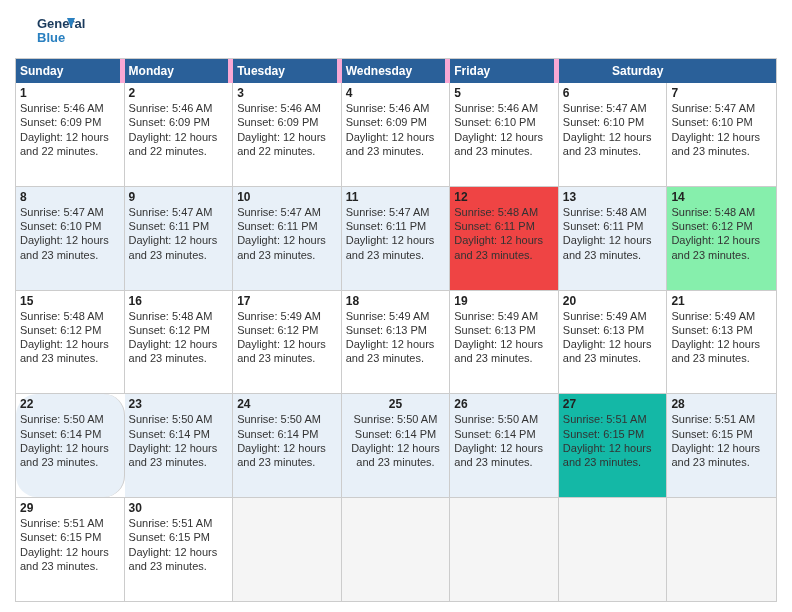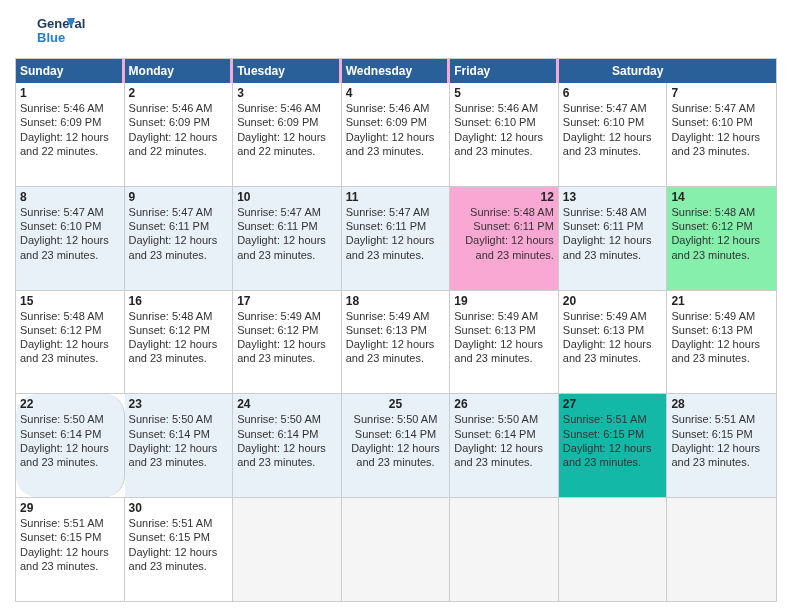--- a/index.html
+++ b/index.html
@@ -54,21 +54,21 @@
       display: grid;
       grid-template-columns: repeat(7, 1fr);
       background: #2a6099;
     }
     .cal-header-cell {
       color: #fff;
       font-size: 12px;
       font-weight: bold;
       padding: 5px 4px;
       text-align: left;
-      border-right: 3px solid #f9a8d4;
+      border-right: 5px solid #f9a8d4;
     }
     .cal-header-cell:last-child { border-right: none; text-align: right; }
     .cal-body {
       flex: 1;
       display: flex;
       flex-direction: column;
     }
     .cal-row {
       display: grid;
       grid-template-columns: repeat(7, 1fr);
@@ -169,21 +169,21 @@
           <span class="cell-text">Sunrise: 5:47 AM<br>Sunset: 6:11 PM<br>Daylight: 12 hours and 23 minutes.</span>
         </div>
           <div class="cal-cell alt-row" style="background: rgb(232, 240, 248);">
           <span class="day-num">10</span>
           <span class="cell-text">Sunrise: 5:47 AM<br>Sunset: 6:11 PM<br>Daylight: 12 hours and 23 minutes.</span>
         </div>
           <div class="cal-cell alt-row" style="background: rgb(232, 240, 248);">
           <span class="day-num">11</span>
           <span class="cell-text">Sunrise: 5:47 AM<br>Sunset: 6:11 PM<br>Daylight: 12 hours and 23 minutes.</span>
         </div>
-          <div class="cal-cell alt-row" style="background: #f9a8d4; text-align: right;">
+          <div class="cal-cell alt-row" style="background: #ef4444;">
           <span class="day-num">12</span>
           <span class="cell-text">Sunrise: 5:48 AM<br>Sunset: 6:11 PM<br>Daylight: 12 hours and 23 minutes.</span>
         </div>
           <div class="cal-cell alt-row" style="background: rgb(232, 240, 248);">
           <span class="day-num">13</span>
           <span class="cell-text">Sunrise: 5:48 AM<br>Sunset: 6:11 PM<br>Daylight: 12 hours and 23 minutes.</span>
         </div>
           <div class="cal-cell alt-row" style="background: #86efac;">
           <span class="day-num">14</span>
           <span class="cell-text">Sunrise: 5:48 AM<br>Sunset: 6:12 PM<br>Daylight: 12 hours and 23 minutes.</span>

